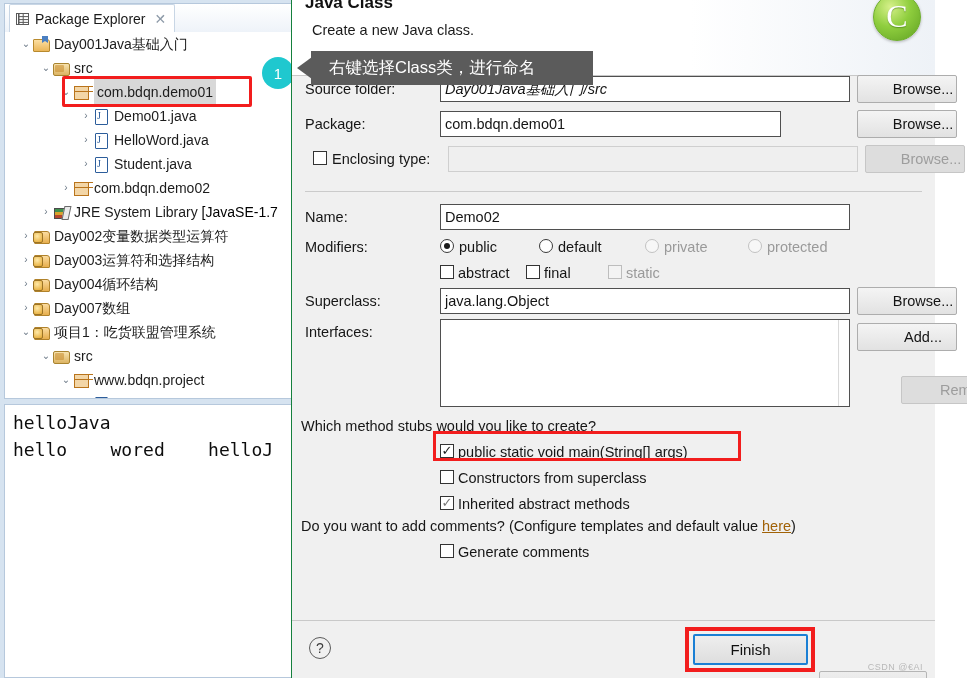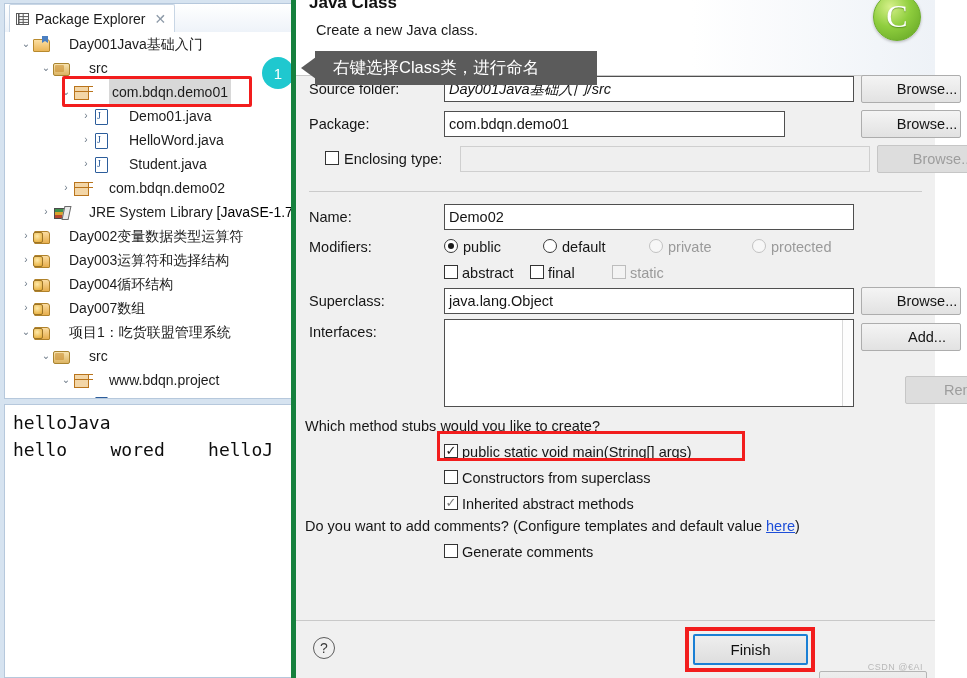--- a/index.html
+++ b/index.html
@@ -47,21 +47,21 @@
     font-size: 14px; color: #1c1c1c;
   }
   .tnode {
     position: relative; height: 24px; line-height: 24px;
     display: flex; align-items: center; white-space: nowrap;
   }
   .twist {
     width: 14px; min-width: 14px; text-align: center;
     color: #6d7a88; font-size: 10px; line-height: 24px;
   }
-  .tlabel { margin-left: 20px; font-size: 14px; }
+  .tlabel { margin-left: 5px; font-size: 14px; }
   .tlabel .dim { color: #000000; }
   .tnode.sel .tlabel { background: #d8d8d8; padding: 1px 3px; }
 
   
   .ic-proj, .ic-src, .ic-pkg, .ic-java, .ic-jre, .ic-projc {
     width:16px;height:16px;min-width:16px;position:relative;display:inline-block;
   }
   .ic-proj::before{content:"";position:absolute;left:0;top:3px;width:15px;height:11px;
     background:linear-gradient(to bottom,#fcdfa2,#eab659);border:1px solid #b88a2e;border-radius:1px 3px 1px 1px;}
   .ic-proj::after{content:"";position:absolute;left:9px;top:0px;width:6px;height:7px;background:#4a7fc1;
@@ -107,21 +107,21 @@
   #console-text {
     position: absolute; left: 8px; top: 4px; right: 0; bottom: 0;
     font-family: "DejaVu Sans Mono", monospace; font-size: 18px;
     color: #0d0d0d; line-height: 27px; white-space: pre;
   }
 
   
   #dialog {
     position: absolute; left: 291px; top: 0; width: 644px; height: 678px;
     background: #f0f0f0;
-    border-left: 5px solid #15803d;
+    border-left: 1px solid #15803d;
   }
   #dlg-header {
     position: absolute; left: 0; top: 0; width: 100%; height: 76px;
     background: linear-gradient(to right,#ffffff 0%,#ffffff 62%,#eef2f7 100%);
     border-bottom: 1px solid #c8c8c8;
   }
   #dlg-title { position:absolute; left:13px; top:-7px; font-size:17px; font-weight:bold; color:#111; }
   #dlg-subtitle { position:absolute; left:20px; top:22px; font-size:14.5px; color:#1a1a1a; }
   #dlg-wizicon {
     position:absolute; right:14px; top:-7px; width:48px; height:48px; border-radius:50%;
@@ -166,21 +166,21 @@
   .rb.disabled { border-color:#c2c2c2; background:#f7f7f7; }
 
   .ctext { position:absolute; font-size:14.5px; color:#161616; line-height:16px; }
   .ctext.disabled { color:#9a9a9a; }
 
   #ifaces-list {
     position:absolute; background:#fff; border:1px solid #4f4f4f;
   }
   #ifaces-list .scrollstripe { position:absolute; right:0; top:0; bottom:0; width:11px; background:#fdfdfd; border-left:1px solid #d9d9d9; }
 
-  #link-here { color:#1d4ed8; text-decoration:underline;text-align:center; }
+  #link-here { color:#a16207; text-decoration:underline;text-align:center; }
 
   
   #hl-main { position:absolute; left:141px; top:18px; width:308px; height:30px; border:3px solid #f21d1d; pointer-events:none; }
 
   
   #tooltip {
     position:absolute; left:19px; top:51px; width:282px; height:34px;
     background:#5b5b5b; color:#ffffff; font-size:16.5px;
     display:flex; align-items:center; padding-left:18px;
   }
@@ -349,21 +349,21 @@
         <div class="fld" style="left:148px;top:0;width:410px;font-style:italic;">Day001Java基础入门/src</div>
         <div class="btn" style="left:565px;top:-1px;">Browse...</div>
       </div>
 
       <div class="row" style="left:0;top:35px;width:100%;">
         <div class="lab" style="left:13px;top:0;">Package:</div>
         <div class="fld" style="left:148px;top:0;width:341px;">com.bdqn.demo01</div>
         <div class="btn" style="left:565px;top:-1px;">Browse...</div>
       </div>
 
-      <div class="row" style="left:16px;top:70px;width:100%;border-radius:11px;">
+      <div class="row" style="left:8px;top:70px;width:100%;border-radius:11px;">
         <div class="cb" style="left:13px;top:5px;">
             <span class="ck"></span>
           </div>
         <div class="lab" style="left:32px;top:0;">Enclosing type:</div>
         <div class="fld disabled" style="left:148px;top:0;width:410px;"></div>
         <div class="btn disabled" style="left:565px;top:-1px;">Browse...</div>
       </div>
 
       <div class="divider" style="top:115px;"></div>
 

